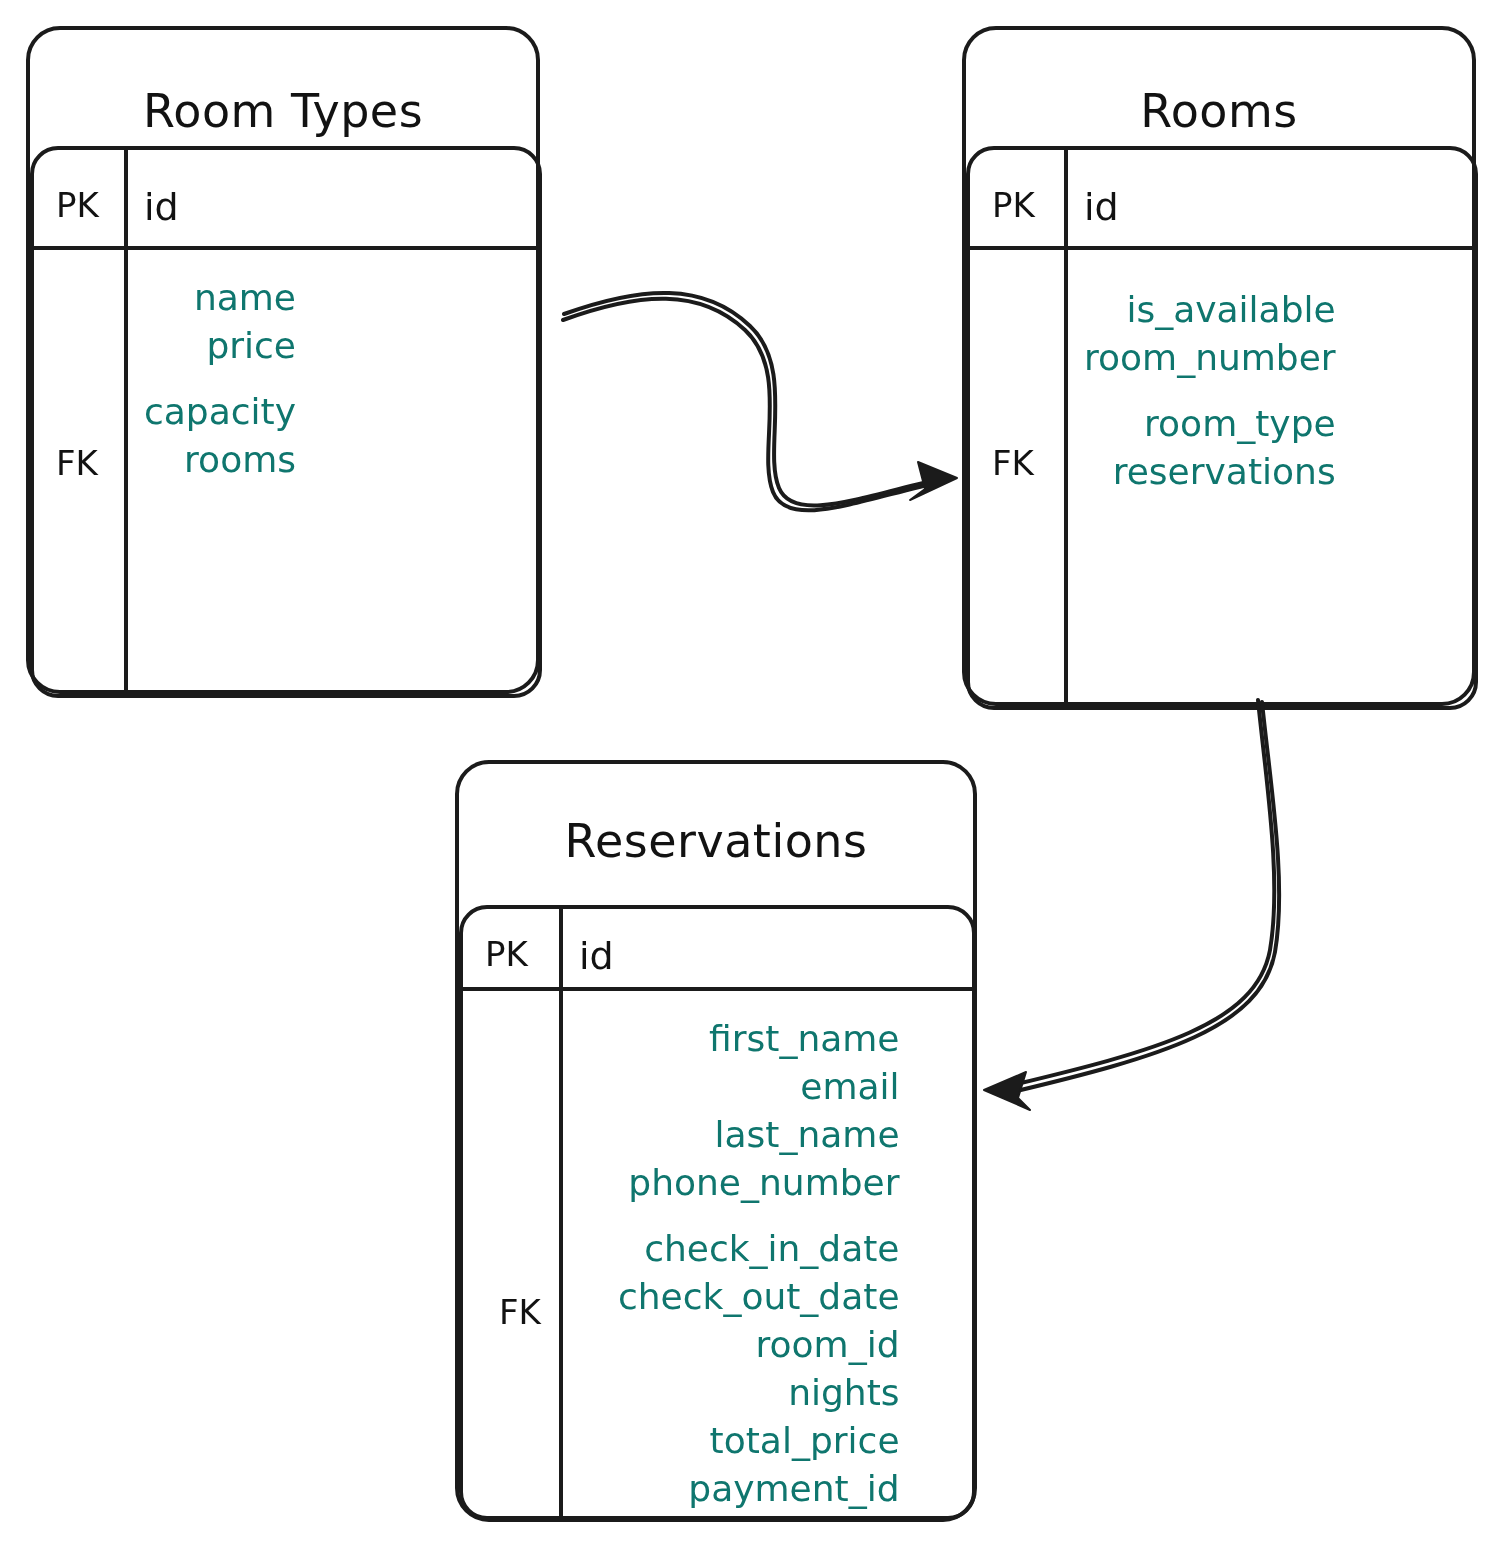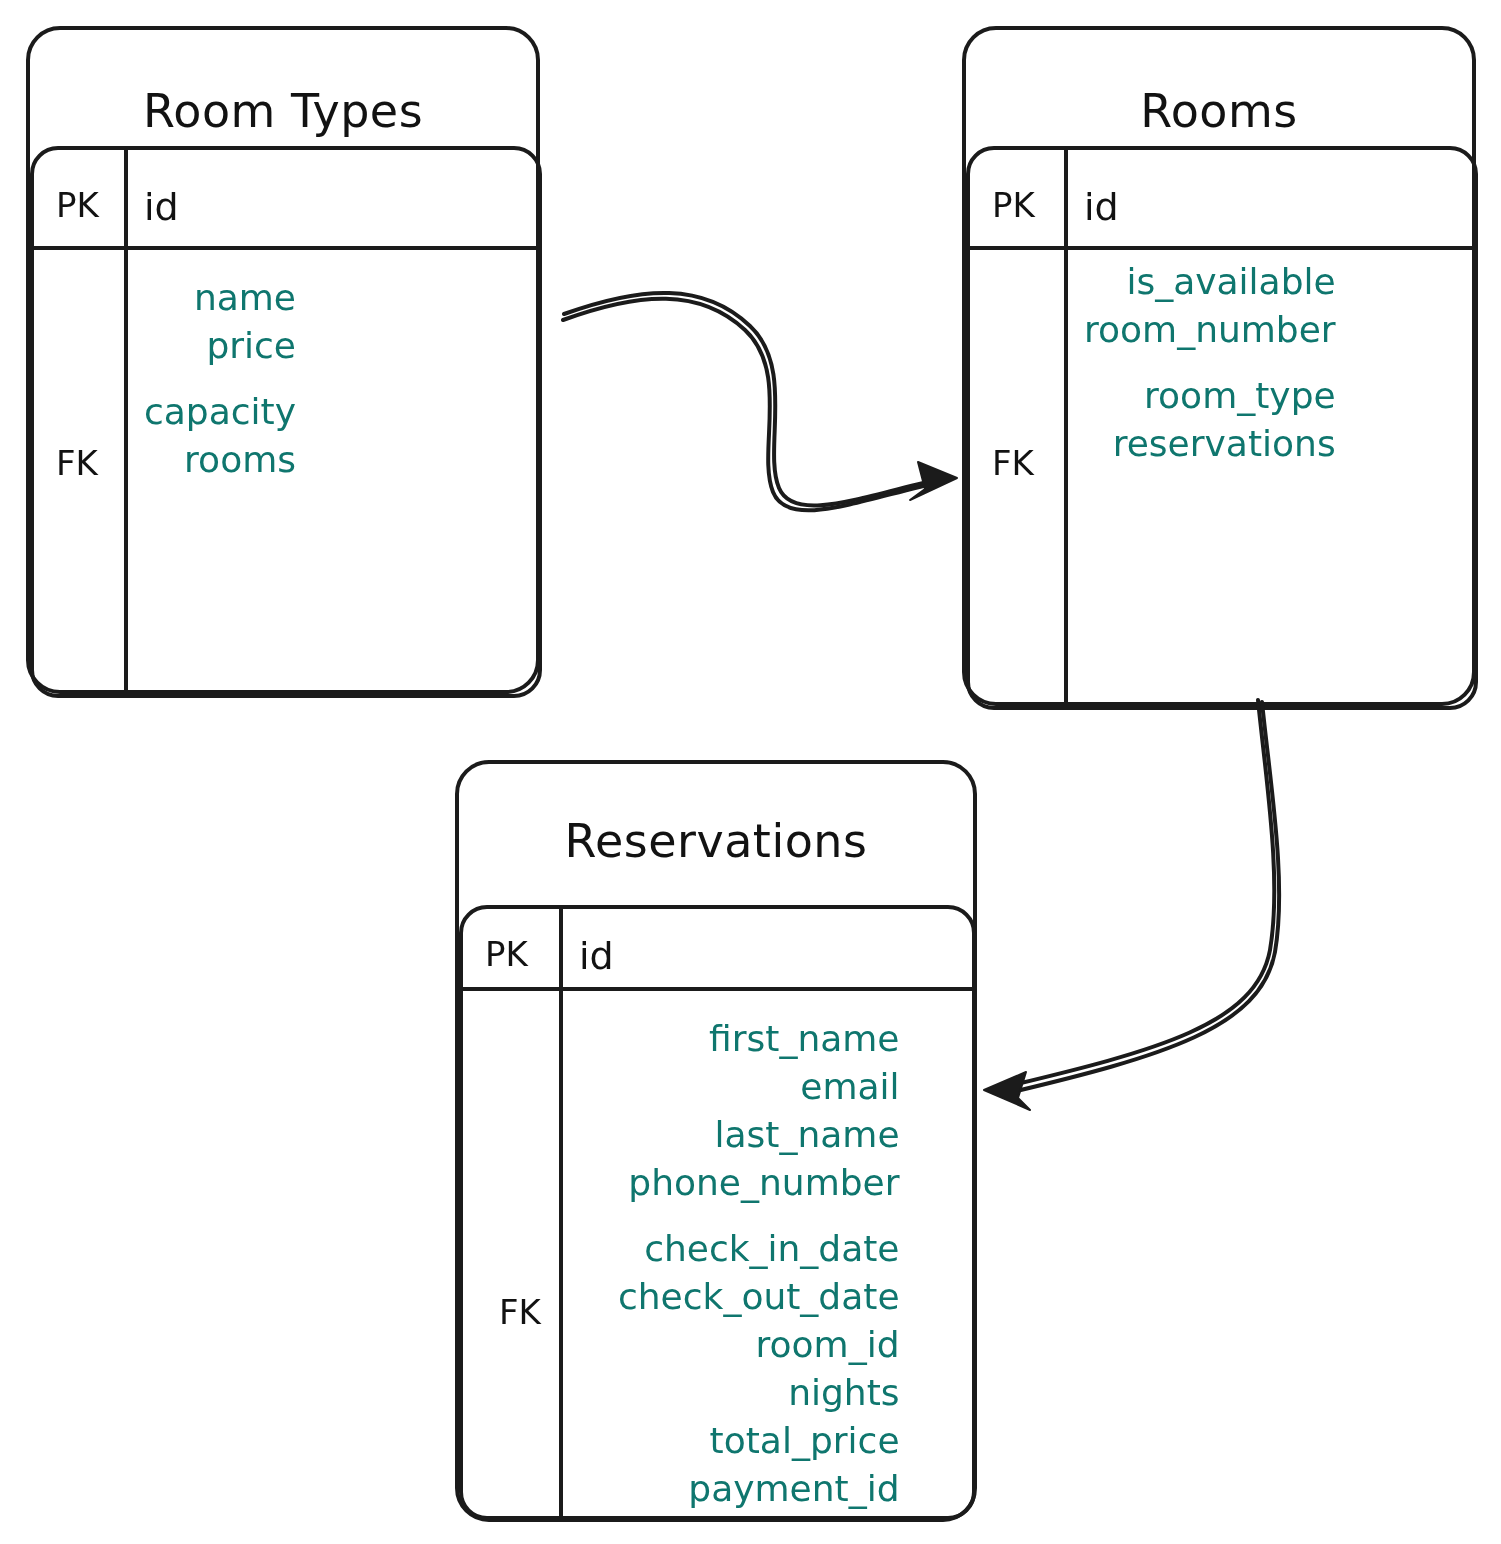--- a/index.html
+++ b/index.html
@@ -139,21 +139,21 @@
 
   <div class="entity" style="left:962px; top:26px; width:514px; height:680px;">
     <div class="outer-box"></div>
     <div class="entity-title" style="top:62px;">Rooms</div>
     <div class="attr-box" style="left:4px; top:120px; width:512px; height:564px;">
       <div class="col-divider" style="left:94px;"></div>
       <div class="row-divider" style="top:96px;"></div>
       <div class="pk-cell" style="left:22px; top:38px;">PK</div>
       <div class="key-field" style="left:114px; top:38px;">id</div>
       <div class="fk-cell" style="left:22px; top:296px;">FK</div>
-      <ul class="field-list" style="left:114px; top:108px;">
+      <ul class="field-list" style="left:114px; top:136px;">
         <li class="field-item">is_available</li>
         <li class="field-item">room_number</li>
         <li class="field-item gap-before">room_type</li>
         <li class="field-item">reservations</li>
       </ul>
     </div>
   </div>
 
   <div class="entity" style="left:455px; top:760px; width:522px; height:762px;">
     <div class="outer-box"></div>

